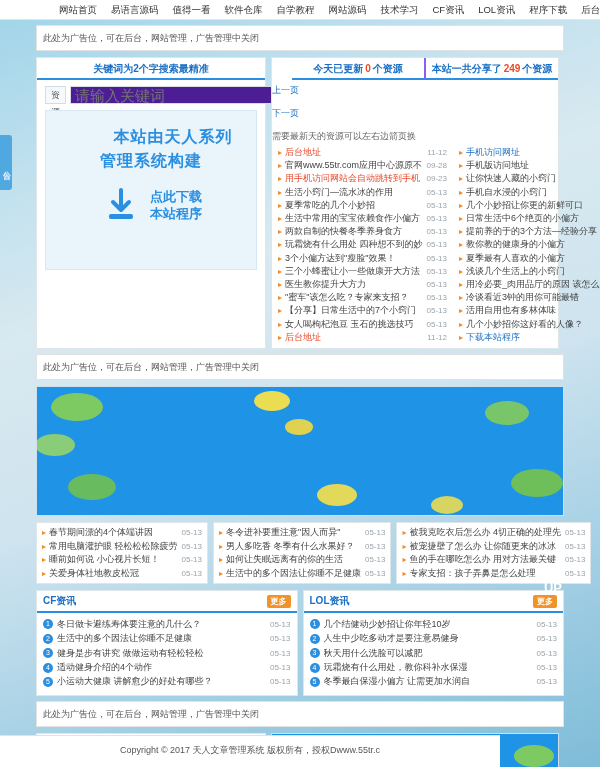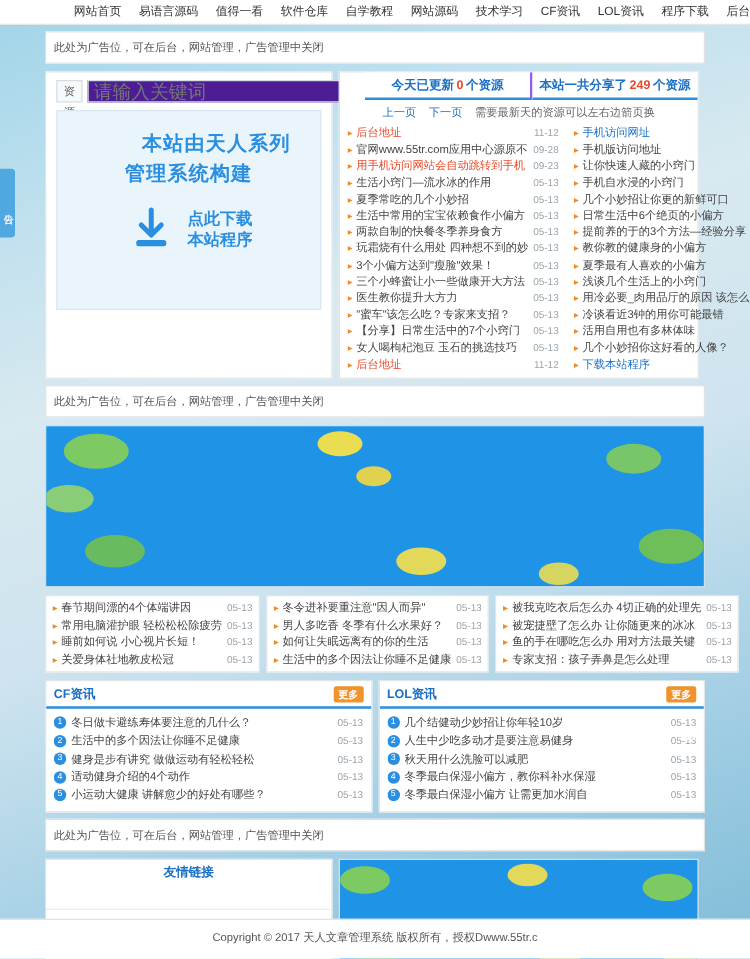--- a/index.html
+++ b/index.html
@@ -127,20 +127,21 @@
   .promo .dltext { color:#2a8fe0; font-size:13px; font-weight:bold; line-height:17px;}
 
   
   .lp-nav {
     display:flex;
     justify-content:center;
     gap:10px;
     padding:4px 0 3px;
     font-size:9px;
     color:#555;
+    flex-direction:column;
   }
   .lp-nav span.link { color:#1a6fc4; cursor:pointer; }
   .lp-nav .note { color:#666; }
   .rows { padding:0 6px 4px; }
   .rowitem {
     display:flex; align-items:center;
     height:13.2px;
     font-size:9px;
     color:#444;
     white-space:nowrap;
@@ -208,21 +209,21 @@
     border:1px solid #cfe0ea;
     position:relative; overflow:hidden;
   }
   .copyright {
     background:#fff;
     border-top:1px solid #e2e2e2;
     text-align:center;
     font-size:9px;
     color:#555;
     padding:8px 0 10px;
-    width:600px;
+    width:500px;
     position:absolute;
     bottom:0; left:0;
   }
 
   
   .leftTab {
     position:absolute; left:0; top:135px;
     width:12px; height:55px;
     background:#4fa8e0;
     color:#fff; font-size:8px;
@@ -258,20 +259,21 @@
     <a>后台地址</a>
   </div>
 
   <div class="wrap">
 
     <div class="adbar">此处为广告位，可在后台，网站管理，广告管理中关闭</div>
 
     <div class="panels">
 
       <div class="panel search">
+        <div class="panel-hd">关键词为2个字搜索最精准</div>
         <div class="sp-body">
           <div class="sp-row">
             <div class="sp-label">资源 采购</div>
             <input class="sp-input" placeholder="请输入关键词" style="">
             <button class="sp-btn">资源搜索</button>
             <button class="sp-btn plain">清空</button>
           </div>
 
           <div class="promo">
             <div class="t1">本站由天人系列</div>
@@ -594,21 +596,21 @@
               <span class="txt">人生中少吃多动才是要注意易健身</span>
               <span class="date">05-13</span>
             </div>
           <div class="rowitem">
               <span class="idx">3</span>
               <span class="txt">秋天用什么洗脸可以减肥</span>
               <span class="date">05-13</span>
             </div>
           <div class="rowitem">
               <span class="idx">4</span>
-              <span class="txt">冬季最白保湿小偏方，教你科补水保湿</span>
+              <span class="txt">玩霜烧有什么用处，教你科补水保湿</span>
               <span class="date">05-13</span>
             </div>
           <div class="rowitem">
               <span class="idx">5</span>
               <span class="txt">冬季最白保湿小偏方 让需更加水润自</span>
               <span class="date">05-13</span>
             </div>
         </div>
       </div>
     </div>

